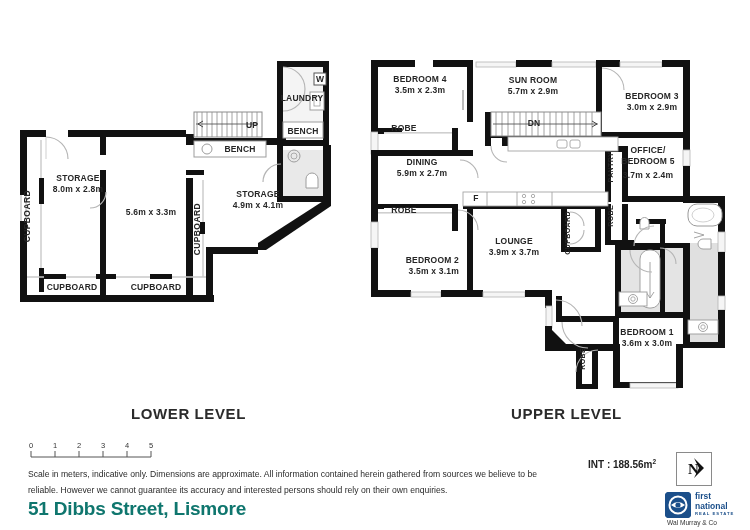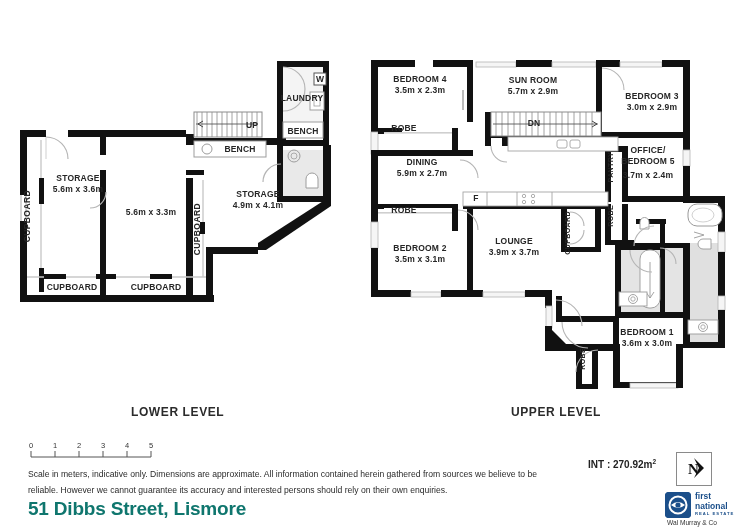--- a/index.html
+++ b/index.html
@@ -6,21 +6,21 @@
   body{
     width:750px;height:530px;position:relative;overflow:hidden;
     font-family:"Liberation Sans","DejaVu Sans",sans-serif;
     color:#1a1a1a;
   }
   #plan-canvas{position:absolute;left:0;top:0;width:750px;height:530px;}
   .lbl{position:absolute;font-size:8.5px;font-weight:700;letter-spacing:.2px;
        color:#262626;white-space:nowrap;line-height:10.5px;text-align:center;}
   .lbl.vert{writing-mode:vertical-rl;transform:rotate(180deg);letter-spacing:.4px;}
   .lbl.small{font-size:7px;}
-  .level-cap{position:absolute;font-size:12px;font-weight:600;letter-spacing:.6px;color:#2b2b2b;}
+  .level-cap{position:absolute;font-size:15px;font-weight:600;letter-spacing:.6px;color:#2b2b2b;}
   #scale-wrap{position:absolute;left:28px;top:441px;width:130px;height:22px;}
   .scale-num{position:absolute;top:0;font-size:7.5px;color:#333;transform:translateX(-50%);}
   #disclaimer{position:absolute;left:28px;top:466px;width:540px;font-size:8.6px;
       line-height:16px;color:#2b2b2b;}
   #int-area{position:absolute;left:588px;top:458px;font-size:10px;font-weight:600;color:#222;}
   #int-area sup{font-size:6.5px;}
   #title{position:absolute;left:28px;top:498px;font-size:19px;font-weight:700;color:#0f766e;letter-spacing:-.2px;}
   #nz-box{position:absolute;left:676px;top:452px;width:34px;height:32px;border:1px solid #8a8a8a;background:#fff;}
   #logo-wrap{position:absolute;left:665px;top:492px;width:99px;height:34px;}
   .logo-mark{position:absolute;left:0;top:0;width:26px;height:26px;border-radius:4px;background:#1b4f8a;}
@@ -321,21 +321,21 @@
     <path d="M562,322 A26,26 0 0 0 588,348" fill="none" stroke="#b5b5b5" stroke-width="1.1"></path>
     <path d="M598,350 A22,22 0 0 0 576,372" fill="none" stroke="#b5b5b5" stroke-width="1.1"></path>
     <path d="M660,248 A16,16 0 0 1 676,264" fill="none" stroke="#b5b5b5" stroke-width="1.1"></path>
 
     <rect x="462" y="90" width="2" height="20" fill="#bbb"></rect>
   </g>
 </svg>
 
 <div class="lbl" style="left:40px;top:173px;width:76px;">
   <div>STORAGE</div>
-  <div>5.6m x 3.6m</div>
+  <div>8.0m x 2.8m</div>
 </div>
 <div class="lbl" style="left:112px;top:207px;width:78px;">
   <div>5.6m x 3.3m</div>
 </div>
 <div class="lbl" style="left:220px;top:189px;width:76px;">
   <div>STORAGE</div>
   <div>4.9m x 4.1m</div>
 </div>
 <div class="lbl" style="left:278px;top:93px;width:48px;">
   <div>LAUNDRY</div>
@@ -364,21 +364,21 @@
 </div>
 <div class="lbl" style="left:383px;top:157px;width:78px;">
   <div>DINING</div>
   <div>5.9m x 2.7m</div>
 </div>
 <div class="lbl" style="left:608px;top:145px;width:80px;">
   <div>OFFICE/</div>
   <div>BEDROOM 5</div>
   <div style="margin-top:4px;">3.7m x 2.4m</div>
 </div>
-<div class="lbl" style="left:381px;top:243px;width:78px;">
+<div class="lbl" style="left:381px;top:255px;width:78px;text-align:right;">
   <div>BEDROOM 2</div>
   <div>3.5m x 3.1m</div>
 </div>
 <div class="lbl" style="left:475px;top:236px;width:78px;">
   <div>LOUNGE</div>
   <div>3.9m x 3.7m</div>
 </div>
 <div class="lbl" style="left:607px;top:327px;width:80px;">
   <div>BEDROOM 1</div>
   <div>3.6m x 3.0m</div>
@@ -410,21 +410,21 @@
   <span class="scale-num" style="left:27px;">1</span>
   <span class="scale-num" style="left:51px;">2</span>
   <span class="scale-num" style="left:75px;">3</span>
   <span class="scale-num" style="left:99px;">4</span>
   <span class="scale-num" style="left:123px;">5</span>
 </div>
 
 <div id="disclaimer">Scale in meters, indicative only. Dimensions are approximate. All information contained herein gathered from sources we believe to be reliable. However we cannot guarantee its accuracy and interested persons should rely on their own enquiries.</div>
 
 <div id="int-area">
-  <span>INT : 270.92m</span><sup>2</sup>
+  <span>INT : 188.56m</span><sup>2</sup>
 </div>
 
 <div id="nz-box">
   <svg width="32" height="30" viewBox="0 0 32 30">
     <text x="11" y="21" font-family="Liberation Serif, serif" font-size="15" font-weight="700" fill="#111">N</text>
     <path d="M17,5 L27,15 L17,25 L22,15 Z" fill="#111"></path>
   </svg>
 </div>
 
 <div id="title">51 Dibbs Street, Lismore</div>

